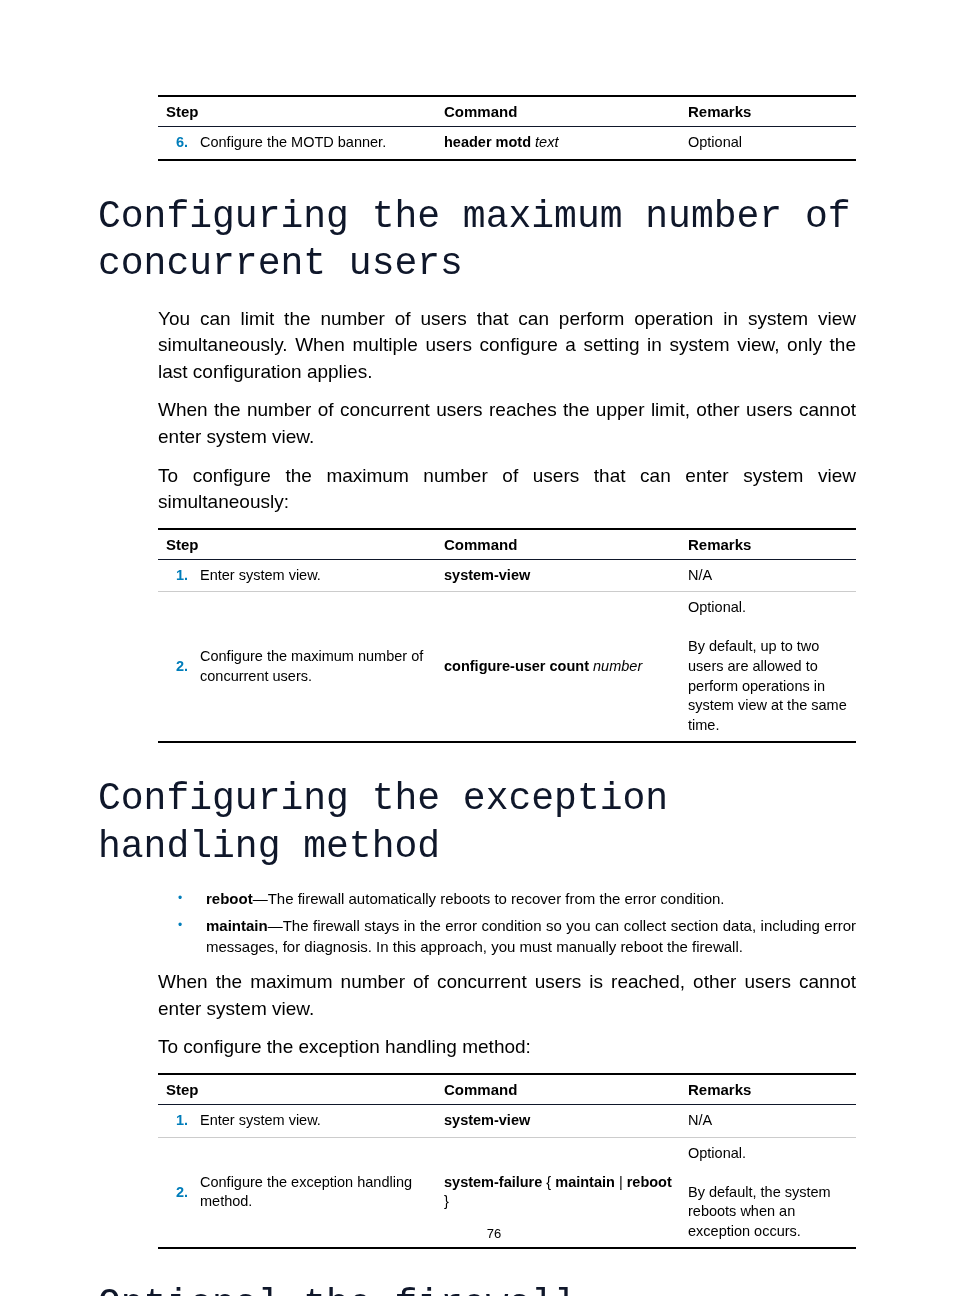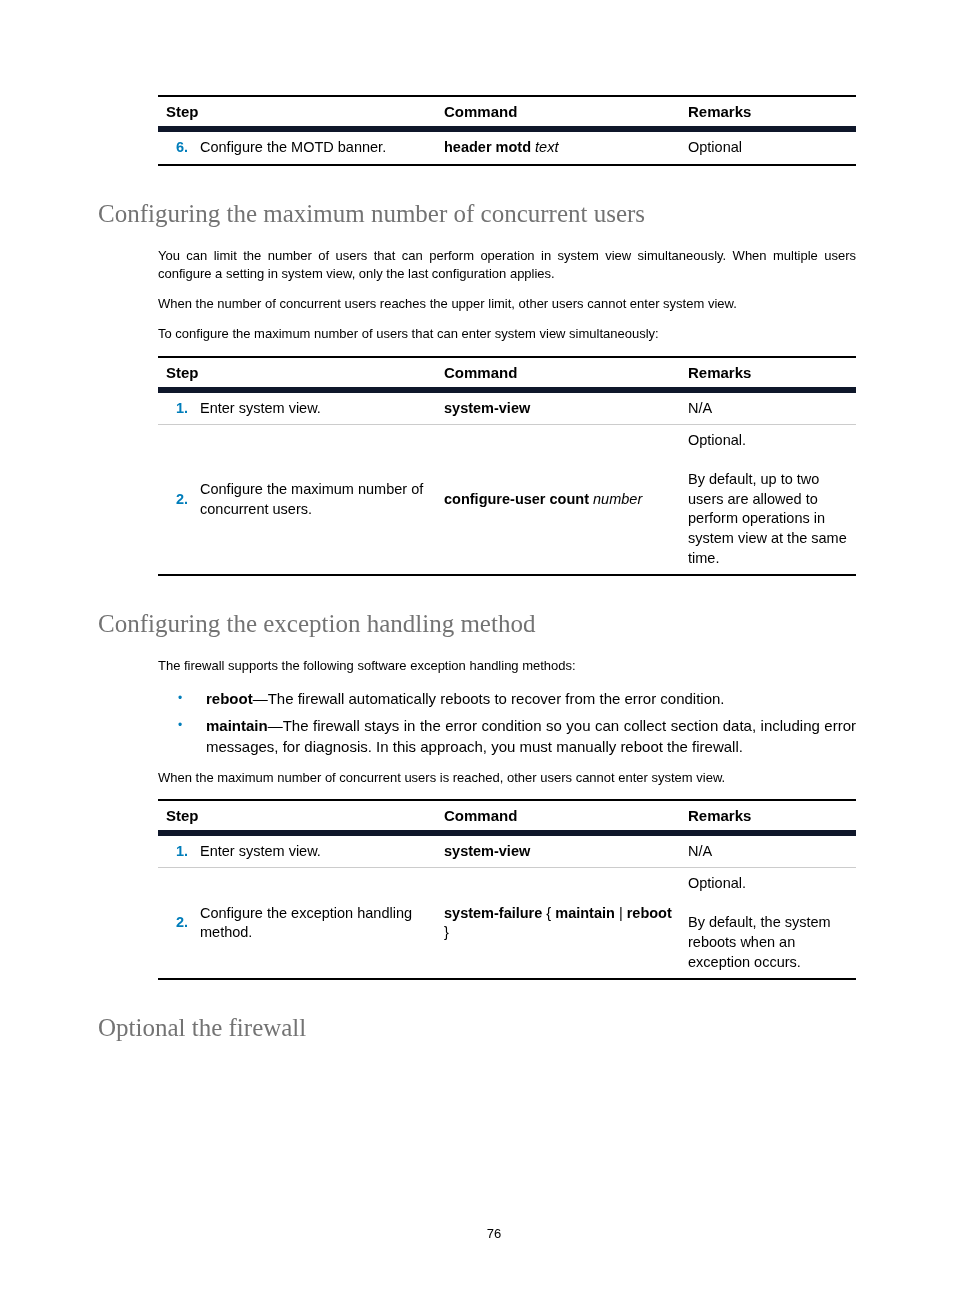--- a/index.html
+++ b/index.html
@@ -22,21 +22,21 @@
     border-collapse: collapse;
     margin-bottom: 8px;
   }
   .doc-table th {
     font-family: Arial, Helvetica, sans-serif;
     font-weight: bold;
     font-size: 15px;
     text-align: left;
     padding: 6px 6px 6px 8px;
     border-top: 2px solid #000;
-    border-bottom: 6px solid #0f172a;
+    border-bottom: 1px solid #0f172a;
   }
   .doc-table td {
     font-size: 14.5px;
     padding: 6px 6px 6px 8px;
     vertical-align: middle;
     line-height: 1.35;
   }
   .doc-table tr.last td {
     border-bottom: 2px solid #000;
   }
@@ -47,30 +47,30 @@
     color: #007dba;
     font-weight: bold;
     width: 22px;
     text-align: right;
     padding-right: 4px !important;
     vertical-align: top;
   }
   .step-col { width: 230px; }
   .cmd-col  { width: 230px; margin-top: 20px; }
   h1 {
-    font-family: Liberation Serif, serif;
+    font-family: Liberation Mono, monospace;
     font-weight: normal;
-    color: #737373;
-    font-size: 25px;
+    color: #0f172a;
+    font-size: 38px;
     margin: 32px 0 18px 0;
     line-height: 1.25;
     letter-spacing: 0px;
   }
   p {
-    font-size: 13px;
+    font-size: 19px;
     line-height: 1.4;
     margin: 0 0 12px 0;
     text-align: justify;
     padding-left: 60px;
   }
   ul {
     margin: 0 0 12px 0;
     padding-left: 80px;
     list-style: none;
   }
@@ -159,30 +159,30 @@
       <td>
         <span>Optional.</span><br><br style="line-height:4px">
         <span>By default, up to two users are allowed to perform operations in system view at the same time.</span>
       </td>
     </tr>
   </tbody>
       </table>
   </div>
 
   <h1>Configuring the exception handling method</h1>
-  <p>The firewall supports the following software exception handling methods:</p>
   <ul>
     <li>
       <span class="cmd-bold">reboot</span><span>—The firewall automatically reboots to recover from the error condition.</span>
     </li>
     <li>
       <span class="cmd-bold">maintain</span><span>—The firewall stays in the error condition so you can collect section data, including error messages, for diagnosis. In this approach, you must manually reboot the firewall.</span>
     </li>
   </ul>
   <p>When the maximum number of concurrent users is reached, other users cannot enter system view.</p>
+  <p>To configure the exception handling method:</p>
 
   <div class="table-wrap">
   <table class="doc-table">
     <tbody>
           <tr>
       <th colspan="2">Step</th>
       <th>Command</th>
       <th>Remarks</th>
     </tr>
     <tr class="mid">

